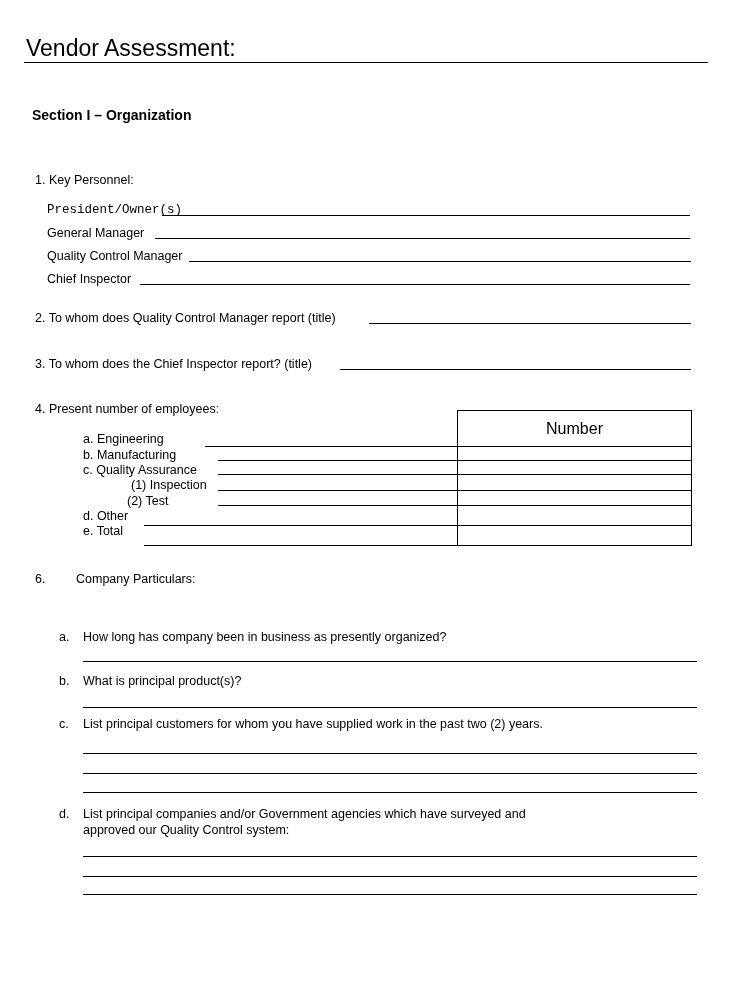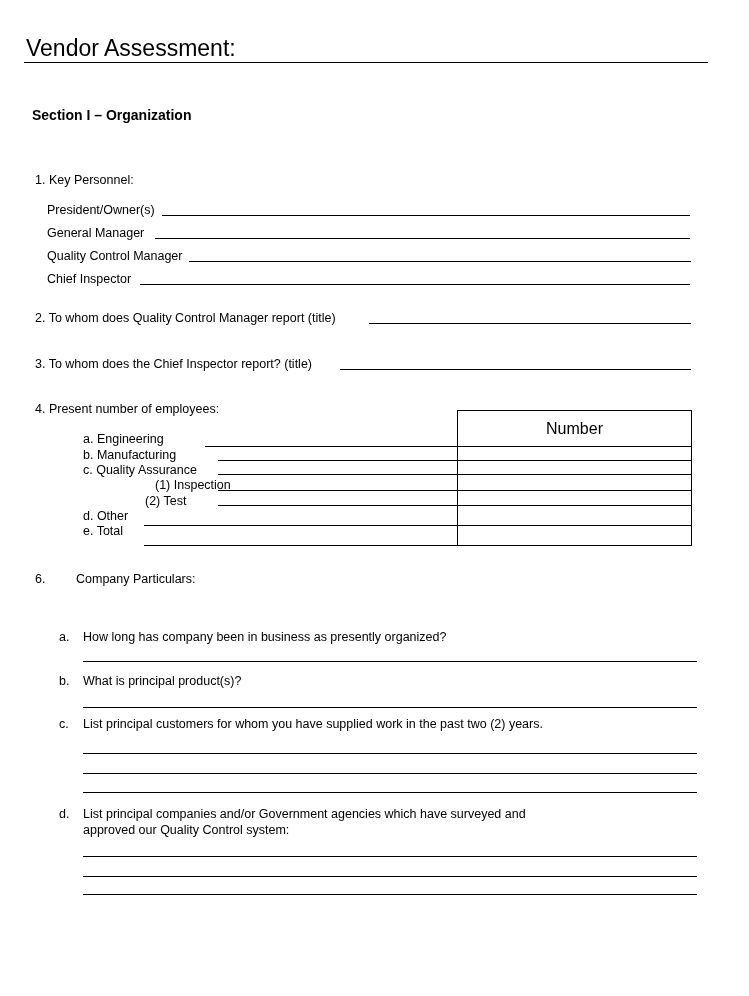--- a/index.html
+++ b/index.html
@@ -17,21 +17,21 @@
 </head>
 <body>
 
 <div class="abs title" style="left:26px; top:34px;">Vendor Assessment:</div>
 <div class="line" style="left:24px; top:62px; width:684px;"></div>
 
 <div class="abs section" style="left:32px; top:106px;">Section I – Organization</div>
 
 <div class="abs t13" style="left:35px; top:173px;">1. Key Personnel:</div>
 
-<div class="abs t13" style="left:47px; top:203px;">President/Owner(s)</div>
+<div class="abs t13" style="left:47px; top:203px;font-family:Liberation Mono, monospace;">President/Owner(s)</div>
 <div class="line" style="left:162px; top:215px; width:528px;"></div>
 <input class="fill" style="left: 164px; top: 201px; width: 524px;" value="">
 
 <div class="abs t13" style="left:47px; top:226px;">General Manager</div>
 <div class="line" style="left:155px; top:238px; width:535px;"></div>
 <input class="fill" style="left: 157px; top: 224px; width: 531px;" value="">
 
 <div class="abs t13" style="left:47px; top:249px;">Quality Control Manager</div>
 <div class="line" style="left:189px; top:261px; width:502px;"></div>
 <input class="fill" style="left: 191px; top: 247px; width: 498px;" value="">
@@ -49,22 +49,22 @@
 <input class="fill" style="left: 342px; top: 355px; width: 347px;" value="">
 
 <div class="abs t13" style="left:35px; top:402px;">4. Present number of employees:</div>
 
 <div class="tbl-box" style="left:457px; top:410px; width:235px; height:136px;"></div>
 <div class="abs small" style="left:457px; top:420px; width:235px; text-align:center;">Number</div>
 
 <div class="abs t13" style="left:83px; top:432px;">a. Engineering</div>
 <div class="abs t13" style="left:83px; top:448px;">b. Manufacturing</div>
 <div class="abs t13" style="left:83px; top:463px;">c. Quality Assurance</div>
-<div class="abs t13" style="left:131px; top:478px;margin-left:24px;">(1)  Inspection</div>
-<div class="abs t13" style="left:145px; top:494px;">(2)  Test</div>
+<div class="abs t13" style="left:131px; top:478px;">(1)  Inspection</div>
+<div class="abs t13" style="left:127px; top:494px;">(2)  Test</div>
 <div class="abs t13" style="left:83px; top:509px;">d. Other</div>
 <div class="abs t13" style="left:83px; top:524px;">e. Total</div>
 
 <div class="line" style="left:205px; top:446px; width:487px;"></div>
 <div class="line" style="left:218px; top:460px; width:474px;"></div>
 <div class="line" style="left:218px; top:474px; width:474px;"></div>
 <div class="line" style="left:218px; top:490px; width:474px;"></div>
 <div class="line" style="left:218px; top:505px; width:474px;"></div>
 <div class="line" style="left:144px; top:525px; width:548px;"></div>
 <div class="line" style="left:144px; top:545px; width:548px;"></div>

